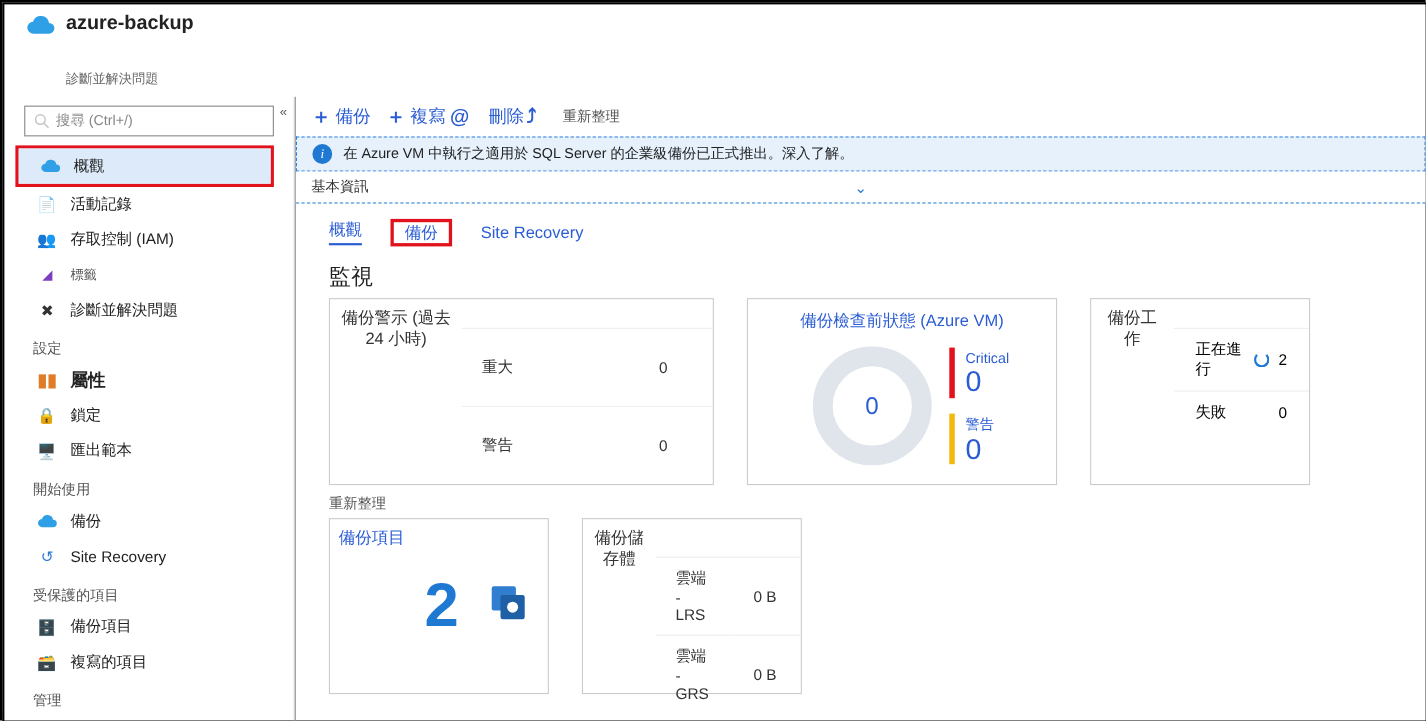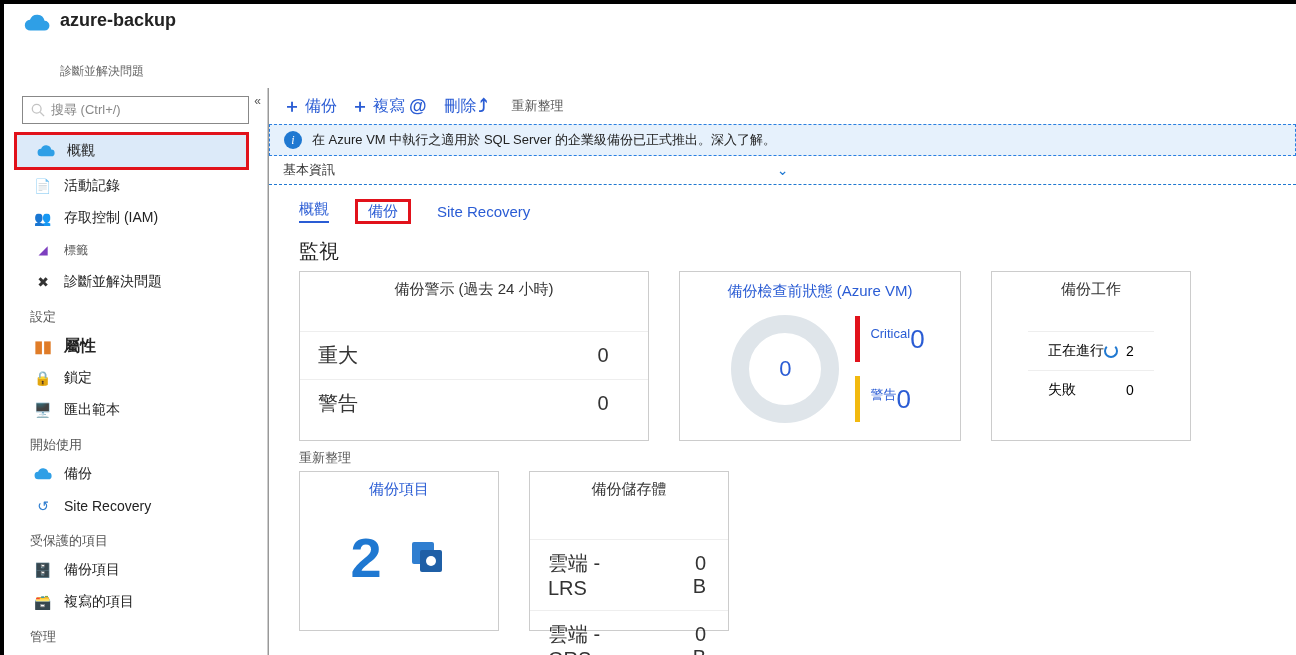--- a/index.html
+++ b/index.html
@@ -51,39 +51,39 @@
 
 .tabs { display: flex; align-items: center; gap: 26px; padding: 14px 30px 8px; font-size: 15px; color: #2a5cd4; }
 .tab { cursor: pointer; }
 .tab.sel { border-bottom: 2px solid #2a5cd4; padding-bottom: 2px; }
 .tab.boxed { border: 3px solid #e1121b; padding: 0 10px 0 10px; color: #2a5cd4; }
 
 .section-title { font-size: 20px; font-weight: 400; color: #222; padding: 6px 30px 6px; }
 .section-sub { font-size: 13px; color: #555; padding: 8px 30px 2px; }
 
 .cards { display: flex; gap: 30px; padding: 0 30px 0 30px; align-items: stretch; }
-.card { border: 1px solid #ccc; background: #fff; display: flex; flex-direction: column; align-items: center; }
+.card { border: 1px solid #ccc; background: #fff; display: flex; flex-direction: row; }
 .card .card-title { text-align: center; font-size: 15px; color: #2a5cd4; padding: 8px 8px 6px; }
 .card .card-title.dark { color: #333; }
 
 .row-table { width: 100%; border-collapse: collapse; }
-.row-table td { border-top: 1px solid #eee; padding: 10px 18px; font-size: 20px; color: #333; }
+.row-table td { border-top: 1px solid #eee; padding: 10px 18px; font-size: 14px; color: #333; }
 .row-table td.val { text-align: center; width: 90px; }
 .row-table td.valr { text-align: right; width: 70px; padding-right: 22px; }
 
 
 .donut-card { flex-direction: row; align-items: center; padding: 8px 14px; }
 .donut { width: 108px; height: 108px; border-radius: 50%; border: 18px solid #dfe5ea; display: flex; align-items: center; justify-content: center; margin: 8px 16px; }
 .donut span { color: #2a5cd4; font-size: 22px; }
 .legend { display: flex; flex-direction: column; gap: 14px; }
 .legend .item { display: flex; align-items: center; }
 .legend .bar { width: 5px; height: 46px; margin-right: 10px; }
 .legend .bar.red { background: #e1121b; }
 .legend .bar.yellow { background: #f2b90f; }
-.legend .texts { display: flex; flex-direction: row; }
+.legend .texts { display: flex; flex-direction: column; }
 .legend .k { font-size: 13px; color: #2a5cd4; }
 .legend .v { font-size: 26px; color: #2a5cd4; font-weight: 300; line-height: 1; }
 
 .bignum { display: flex; align-items: center; justify-content: center; gap: 26px; padding: 20px 10px 24px; }
 .bignum .n { font-size: 56px; color: #1f78d1; font-weight: 600; }
 
 
 .jobrow { display: flex; justify-content: space-between; align-items: center; padding: 10px 20px; border-top: 1px solid #eee; font-size: 14px; }
 .jobrow .r { display: flex; align-items: center; gap: 8px; }
 .spinner { width: 14px; height: 14px; border: 2px solid #1f78d1; border-top-color: transparent; border-radius: 50%; }

